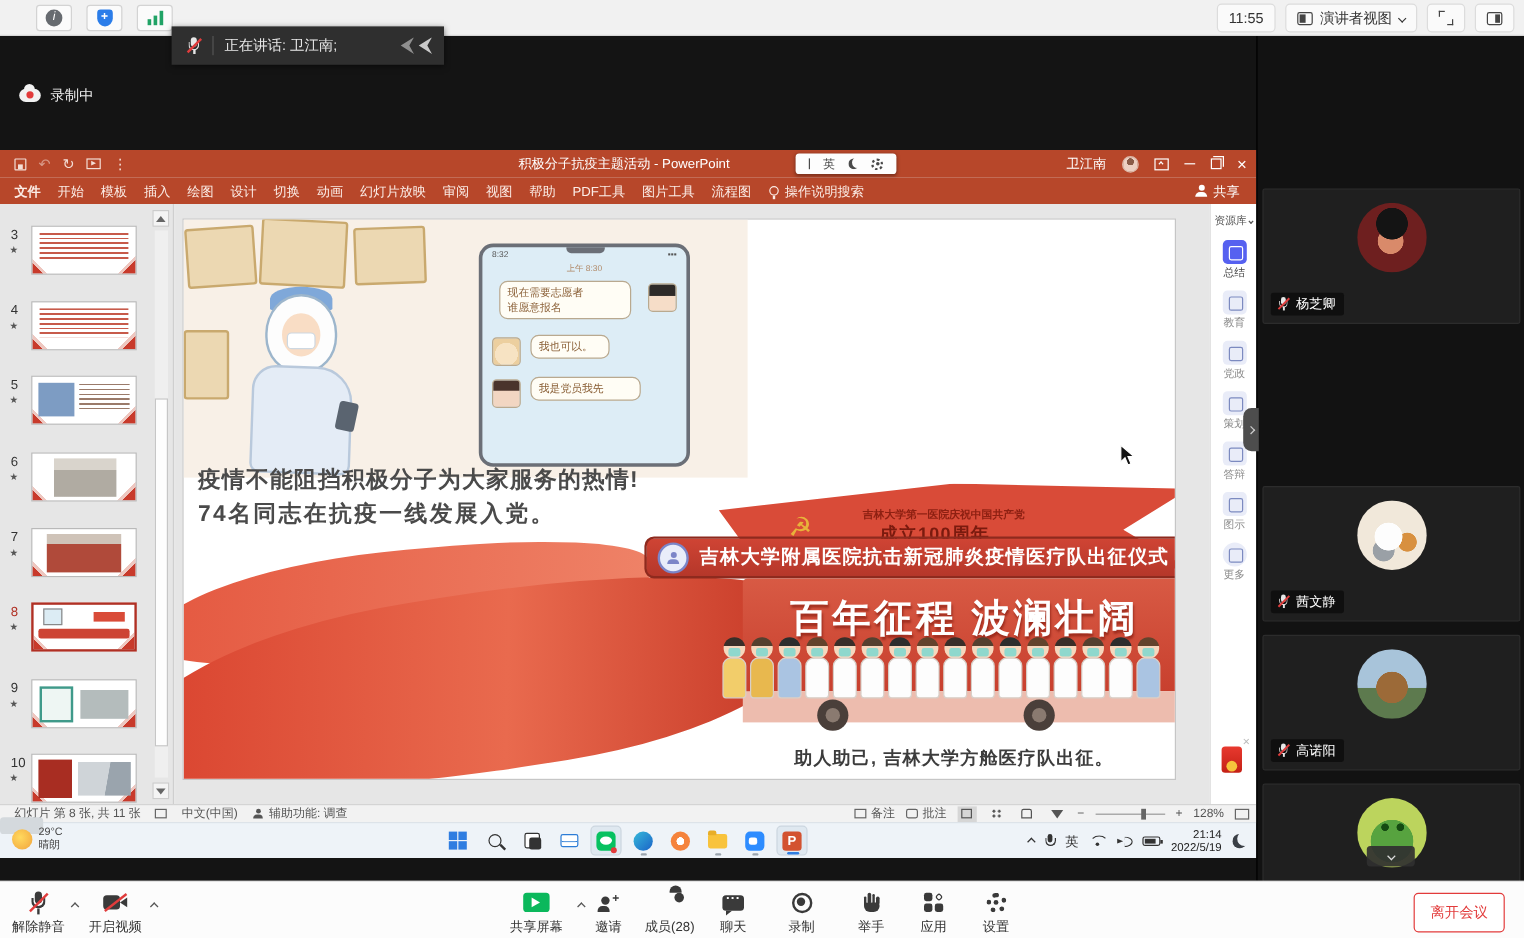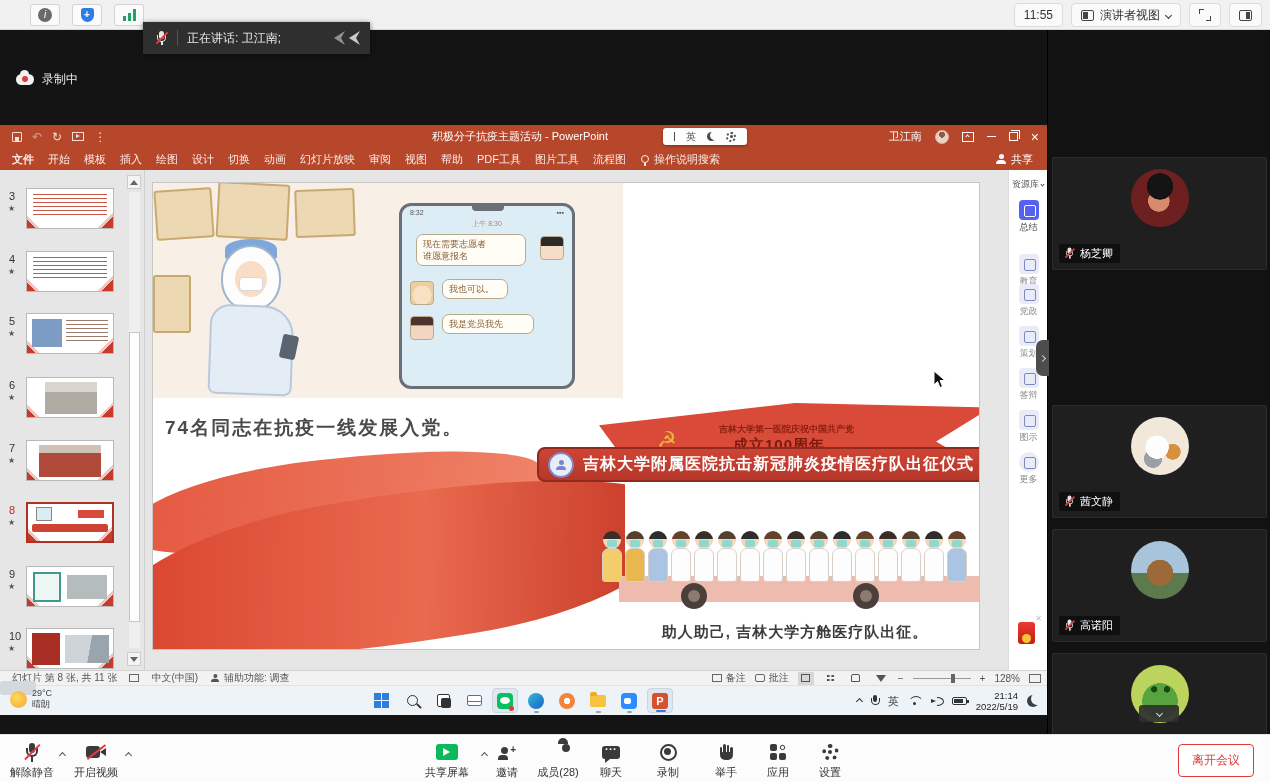--- a/index.html
+++ b/index.html
@@ -505,40 +505,44 @@
               <div class="msg-row" style="min-height:30px">
                 <span class="pav pav3"></span>
                 <span class="bub" style="left:34px;width:66px">我也可以。</span>
               </div>
               <div class="msg-row" style="min-height:32px">
                 <span class="pav pav2"></span>
                 <span class="bub" style="left:34px;width:92px">我是党员我先</span>
               </div>
             </div>
 
+            <div class="cap1">疫情不能阻挡积极分子为大家服务的热情!</div>
             <div class="cap2">74名同志在抗疫一线发展入党。</div>
 
             <div class="silk">
                 <span class="s2"></span>
                 <span class="s1"></span>
               </div>
 
             <div class="flag">
               <span class="flag-emb">☭</span>
               <span class="flag-l1">吉林大学第一医院庆祝中国共产党</span>
               <span class="flag-l2">成立100周年</span>
             </div>
 
             <div class="banner">
               <span class="banner-logo">
                   <span class="person" style="color:#7b85c8"></span>
                 </span>
               <span>吉林大学附属医院抗击新冠肺炎疫情医疗队出征仪式</span>
             </div>
 
+            <div class="bus">
+              <div class="slogan">百年征程 波澜壮阔</div>
+            </div>
             <div class="bus-low"></div>
             <div class="wheel" style="left:528px"></div>
             <div class="wheel" style="left:700px"></div>
             <div class="medics">
                 <div class="medic">
                   <i class="m-head" style="background:linear-gradient(#3a2e28 42%, #f6d7bd 42%)"></i>
                   <i class="m-body" style="background:#f2cd6a"></i>
                   <i class="m-mask"></i>
                 </div>
                 <div class="medic">
@@ -623,21 +627,21 @@
 
         <div class="respanel">
           <div class="rp-title">
             <span>资源库</span>
               <span class="cv down" style="width:3px;height:3px"></span>
           </div>
           <div class="rp-item active" style="top:30px">
               <div class="rp-ico"></div>
               <div class="rp-label">总结</div>
             </div>
-          <div class="rp-item" style="top:84px">
+          <div class="rp-item" style="top:72px">
               <div class="rp-ico"></div>
               <div class="rp-label">教育</div>
             </div>
           <div class="rp-item" style="top:114px">
               <div class="rp-ico"></div>
               <div class="rp-label">党政</div>
             </div>
           <div class="rp-item" style="top:156px">
               <div class="rp-ico"></div>
               <div class="rp-label">策划</div>

